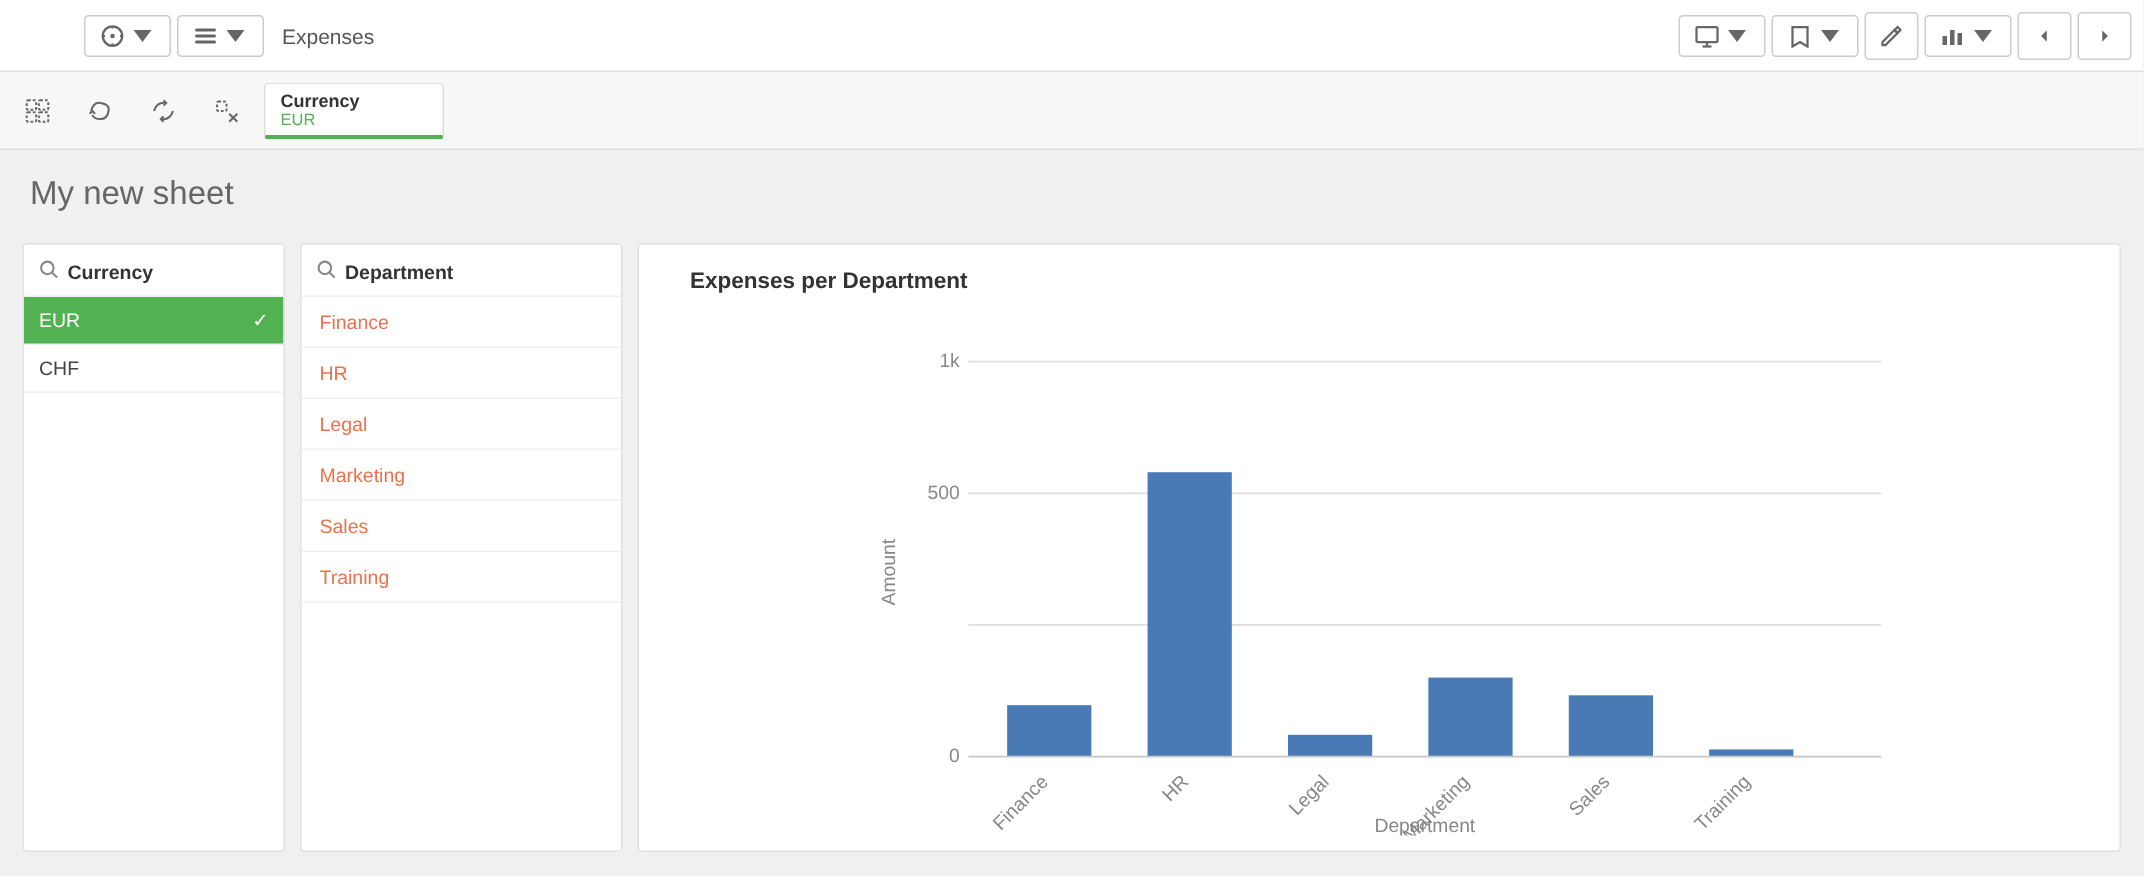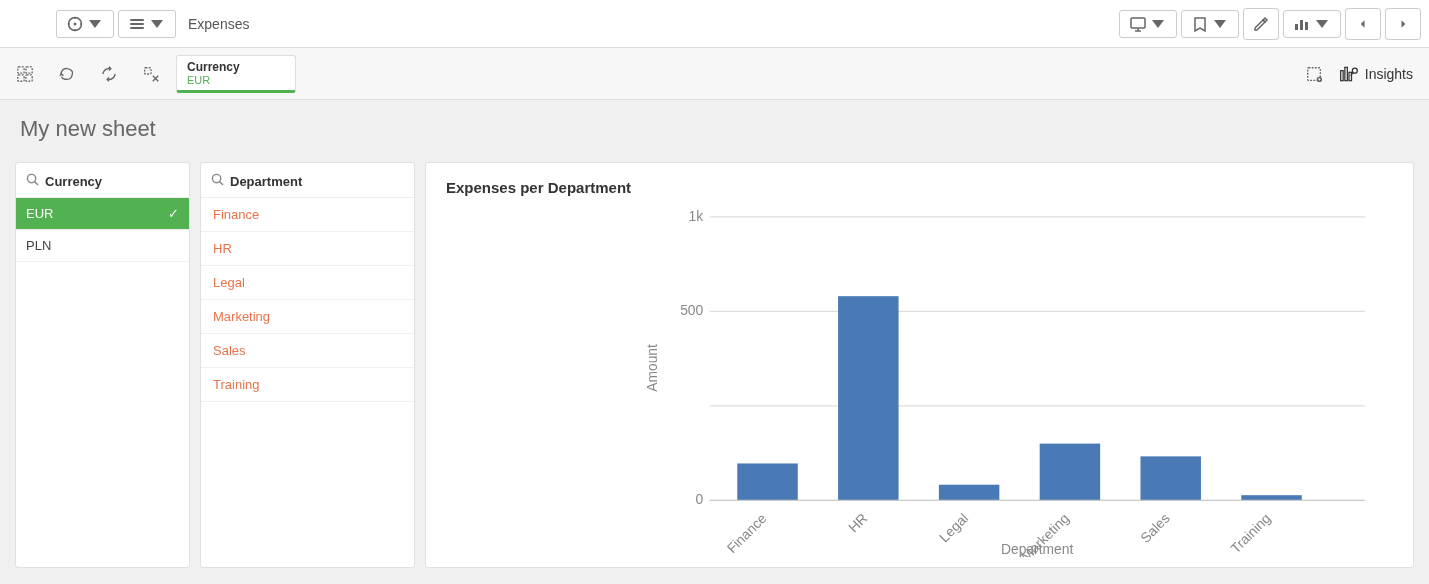--- a/index.html
+++ b/index.html
@@ -95,21 +95,21 @@
     .dept-item.finance { color: #e8734a; }
     .dept-item.hr { color: #e8734a; }
     .dept-item.legal { color: #e8734a; }
     .dept-item.marketing { color: #e8734a; }
     .dept-item.sales { color: #e8734a; }
     .dept-item.training { color: #e8734a; }
 
     
     .chart-area {
       background: #fff; border: 1px solid #e0e0e0; border-radius: 3px;
-      flex: 1; padding: 16px 20px 10px 20px; display: flex; flex-direction: row;
+      flex: 1; padding: 16px 20px 10px 34px; display: flex; flex-direction: column;
     }
     .chart-title { font-size: 15px; font-weight: 600; color: #333; margin-bottom: 10px; }
   </style>
 </head>
 <body>
 
 <div class="top-toolbar">
   <div class="toolbar-left">
     <button class="toolbar-btn">
       <svg viewBox="0 0 16 16" fill="none" stroke="#666" stroke-width="1.5">
@@ -213,40 +213,20 @@
         <rect x="3" y="3" width="7" height="7" rx="1" stroke-dasharray="2,1.5"></rect>
         <line x1="12" y1="12" x2="18" y2="18"></line>
         <line x1="18" y1="12" x2="12" y2="18"></line>
       </svg>
     </div>
     <div class="filter-chip">
       <span class="filter-chip-label">Currency</span>
       <span class="filter-chip-value">EUR</span>
     </div>
   </div>
-  <div class="filter-bar-right">
-    <div class="tool-icon-btn">
-      <svg viewBox="0 0 20 20" fill="none" stroke="#666" stroke-width="1.5" width="18" height="18">
-        <rect x="3" y="3" width="14" height="14" rx="1" stroke-dasharray="2,1.5"></rect>
-        <circle cx="16" cy="16" r="3" fill="#666" stroke="none"></circle>
-        <line x1="15" y1="16" x2="17" y2="16" stroke="#fff"></line>
-        <line x1="16" y1="15" x2="16" y2="17" stroke="#fff"></line>
-      </svg>
-    </div>
-    <div class="insights-btn">
-      <svg viewBox="0 0 24 24" fill="none" stroke="#333" stroke-width="1.5" width="20" height="20">
-        <rect x="2" y="8" width="3" height="12"></rect>
-        <rect x="7" y="4" width="3" height="16"></rect>
-        <rect x="12" y="10" width="3" height="10"></rect>
-        <circle cx="19" cy="8" r="3"></circle>
-        <line x1="17" y1="10" x2="14" y2="14"></line>
-      </svg>
-      <span>Insights</span>
-    </div>
-  </div>
 </div>
 
 <div class="sheet-title-bar">
   <h1 class="sheet-title">My new sheet</h1>
 </div>
 
 <div class="main-content">
 
   <div class="panel">
     <div class="panel-header">
@@ -257,21 +237,21 @@
         </svg>
       </span>
       <span>Currency</span>
     </div>
     <div class="panel-list">
       <div class="panel-item selected">
         <span>EUR</span>
         <span class="check-icon">✓</span>
       </div>
       <div class="panel-item">
-        <span>PLN</span>
+        <span>CHF</span>
       </div>
     </div>
   </div>
 
   <div class="dept-panel">
     <div class="panel-header">
       <span>
         <svg viewBox="0 0 14 14" fill="none" stroke="#888" stroke-width="1.5" width="13" height="13">
           <circle cx="6" cy="6" r="4.5"></circle>
           <line x1="9.5" y1="9.5" x2="13" y2="13"></line>

